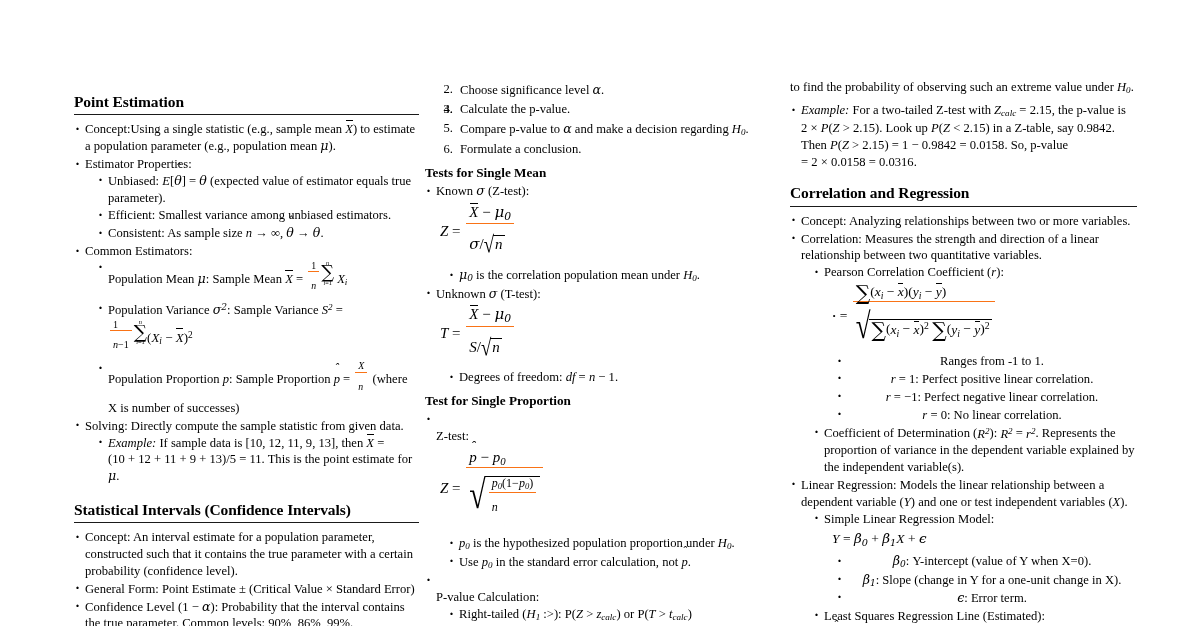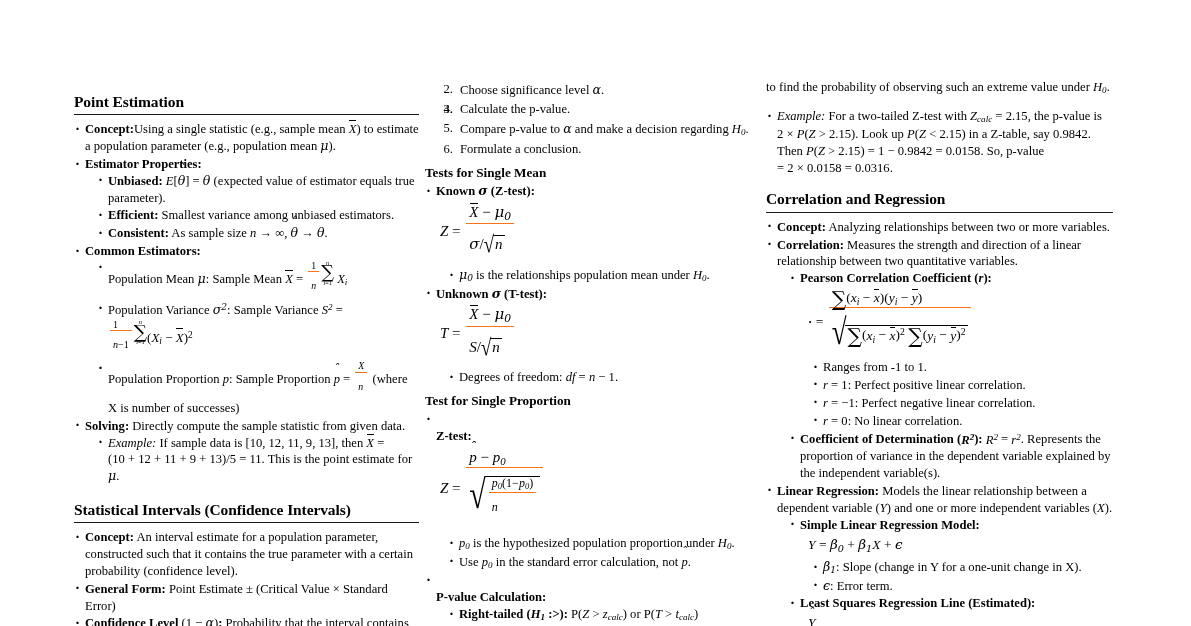--- a/index.html
+++ b/index.html
@@ -22,21 +22,21 @@
     box-sizing: border-box;
   }
   .col {
     position: absolute;
     top: 0;
     height: 626px;
     overflow: hidden;
   }
   .col-1 { left: 74px;  width: 345px; }
   .col-2 { left: 425px; width: 345px; }
-  .col-3 { left: 766px; width: 347px; }
+  .col-3 { left: 790px; width: 347px; }
 
   
   h1.section {
     font-size: 15.5px;
     font-weight: bold;
     margin: 0 0 3px 0;
     padding: 0;
     line-height: 1.25;
     letter-spacing: -0.1px;
   }
@@ -63,21 +63,21 @@
   ul.lvl1 > li,
   ul.lvl2 > li,
   ul.lvl3 > li {
     position: relative;
     font-size: 12.6px;
     line-height: 1.335;
     margin: 0 0 1px 0;
   }
   ul.lvl1 > li { padding-left: 11px; }
   ul.lvl2 > li { padding-left: 11px; }
-  ul.lvl3 > li { padding-left: 11px; }
+  ul.lvl3 > li { padding-left: 11px; text-align: center; }
   ul.lvl2 { padding-left: 12px; }
   ul.lvl3 { padding-left: 12px; }
 
   ul.lvl1 > li::before,
   ul.lvl2 > li::before,
   ul.lvl3 > li::before {
     content: "\00B7";
     position: absolute;
     left: 1px;
     top: -0.5px;
@@ -99,21 +99,21 @@
     margin: 0 0 2px 0;
   }
   ol.steps > li > .num {
     position: absolute;
     left: 10px;
     top: 0;
     width: 18px;
     text-align: right;
   }
 
-  b, strong { font-weight: bold; }
+  b, strong { font-weight: normal; }
   i, em { font-style: italic; }
 
   
   .mi { font-style: italic; font-family: "Liberation Serif", serif; }
   .mu { font-style: italic; font-family: "DejaVu Serif", serif; }
   .mn, .mo { font-style: normal; }
   .math { font-family: "Liberation Serif", serif; white-space: nowrap; }
 
   .sub  { font-size: 0.72em; vertical-align: -0.26em; }
   .sup  { font-size: 0.72em; vertical-align: 0.46em; }
@@ -302,21 +302,21 @@
         <b>Known </b><b class="mu">σ</b><b> (Z-test):</b>
         <div class="display math">
           <span class="mi">Z</span> <span class="mo">=</span>
           <span class="frac dfrac">
             <span class="n"><span class="ovl mi">X</span> − <span class="mu">μ<span class="sub">0</span></span></span>
             <span class="d"><span class="mu">σ</span><span class="mo">/</span><span class="sqrt"><span class="rad">√</span><span class="bod"><span class="mi">n</span></span></span></span>
           </span>
         </div>
         <ul class="lvl2">
           <li>
-            <span class="math"><span class="mu">μ<span class="sub">0</span></span></span><span> is the relationships population mean under </span><span class="math"><span class="mi">H<span class="sub">0</span></span></span><span>.</span>
+            <span class="math"><span class="mu">μ<span class="sub">0</span></span></span><span> is the correlation population mean under </span><span class="math"><span class="mi">H<span class="sub">0</span></span></span><span>.</span>
           </li>
         </ul>
       </li>
       <li>
         <b>Unknown </b><b class="mu">σ</b><b> (T-test):</b>
         <div class="display math">
           <span class="mi">T</span> <span class="mo">=</span>
           <span class="frac dfrac">
             <span class="n"><span class="ovl mi">X</span> − <span class="mu">μ<span class="sub">0</span></span></span>
             <span class="d"><span class="mi">S</span><span class="mo">/</span><span class="sqrt"><span class="rad">√</span><span class="bod"><span class="mi">n</span></span></span></span>
@@ -382,21 +382,21 @@
   </div>
 
   <div class="col col-3">
 
     <div style="height:79px"></div>
 
     <div style="font-size:12.6px; line-height:1.335">
       <span>to find the probability of observing such an extreme value under </span><span class="math"><span class="mi">H<span class="sub">0</span></span></span><span>.</span>
     </div>
 
-    <ul class="lvl1" style="margin-top:12px">
+    <ul class="lvl1" style="margin-top:6px">
       <li>
         <i>Example:</i> <span>For a two-tailed Z-test with </span><span class="math"><span class="mi">Z<span class="subi">calc</span></span> <span class="mo">=</span> <span class="mn">2.15</span></span><span>, the p-value is </span><span class="math"><span class="mn">2</span> × <span class="mi">P</span>(<span class="mi">Z</span> &gt; <span class="mn">2.15</span>)</span><span>. Look up </span><span class="math"><span class="mi">P</span>(<span class="mi">Z</span> &lt; <span class="mn">2.15</span>)</span><span> in a Z-table, say 0.9842. Then </span><span class="math"><span class="mi">P</span>(<span class="mi">Z</span> &gt; <span class="mn">2.15</span>) <span class="mo">=</span> <span class="mn">1</span> − <span class="mn">0.9842</span> <span class="mo">=</span> <span class="mn">0.0158</span></span><span>. So, p-value </span><span class="math"><span class="mo">=</span> <span class="mn">2</span> × <span class="mn">0.0158</span> <span class="mo">=</span> <span class="mn">0.0316</span></span><span>.</span>
       </li>
     </ul>
 
     <div style="height:12px"></div>
 
     <h1 class="section">Correlation and Regression</h1>
     <hr class="rule">
 
@@ -431,29 +431,32 @@
                 <span class="math"><span class="mi">r</span> <span class="mo">=</span> <span class="mn">0</span></span><span>: No linear correlation.</span>
               </li>
             </ul>
           </li>
           <li>
             <b>Coefficient of Determination (</b><b class="mi">R<span class="sup">2</span></b><b>):</b> <span class="math"><span class="mi">R<span class="sup">2</span></span> <span class="mo">=</span> <span class="mi">r<span class="sup">2</span></span></span><span>. Represents the proportion of variance in the dependent variable explained by the independent variable(s).</span>
           </li>
         </ul>
       </li>
       <li>
-        <b>Linear Regression:</b> <span>Models the linear relationship between a dependent variable (</span><span class="math mi">Y</span><span>) and one or more independent variables (</span><span class="math mi">X</span><span>).</span>
+        <b>Linear Regression:</b> <span>Models the linear relationship between a dependent variable (</span><span class="math mi">Y</span><span>) and one or test independent variables (</span><span class="math mi">X</span><span>).</span>
         <ul class="lvl2">
           <li>
             <b>Simple Linear Regression Model:</b>
             <div class="display display-sm math">
               <span class="mi">Y</span> <span class="mo">=</span> <span class="mu">β<span class="sub">0</span></span> + <span class="mu">β<span class="sub">1</span></span><span class="mi">X</span> + <span class="mu">ϵ</span>
             </div>
             <ul class="lvl3">
               <li>
+                <span class="math"><span class="mu">β<span class="sub">0</span></span></span><span>: Y-intercept (value of Y when X=0).</span>
+              </li>
+              <li>
                 <span class="math"><span class="mu">β<span class="sub">1</span></span></span><span>: Slope (change in Y for a one-unit change in X).</span>
               </li>
               <li>
                 <span class="math"><span class="mu">ϵ</span></span><span>: Error term.</span>
               </li>
             </ul>
           </li>
           <li>
             <b>Least Squares Regression Line (Estimated):</b>
             <div class="display display-sm math">

